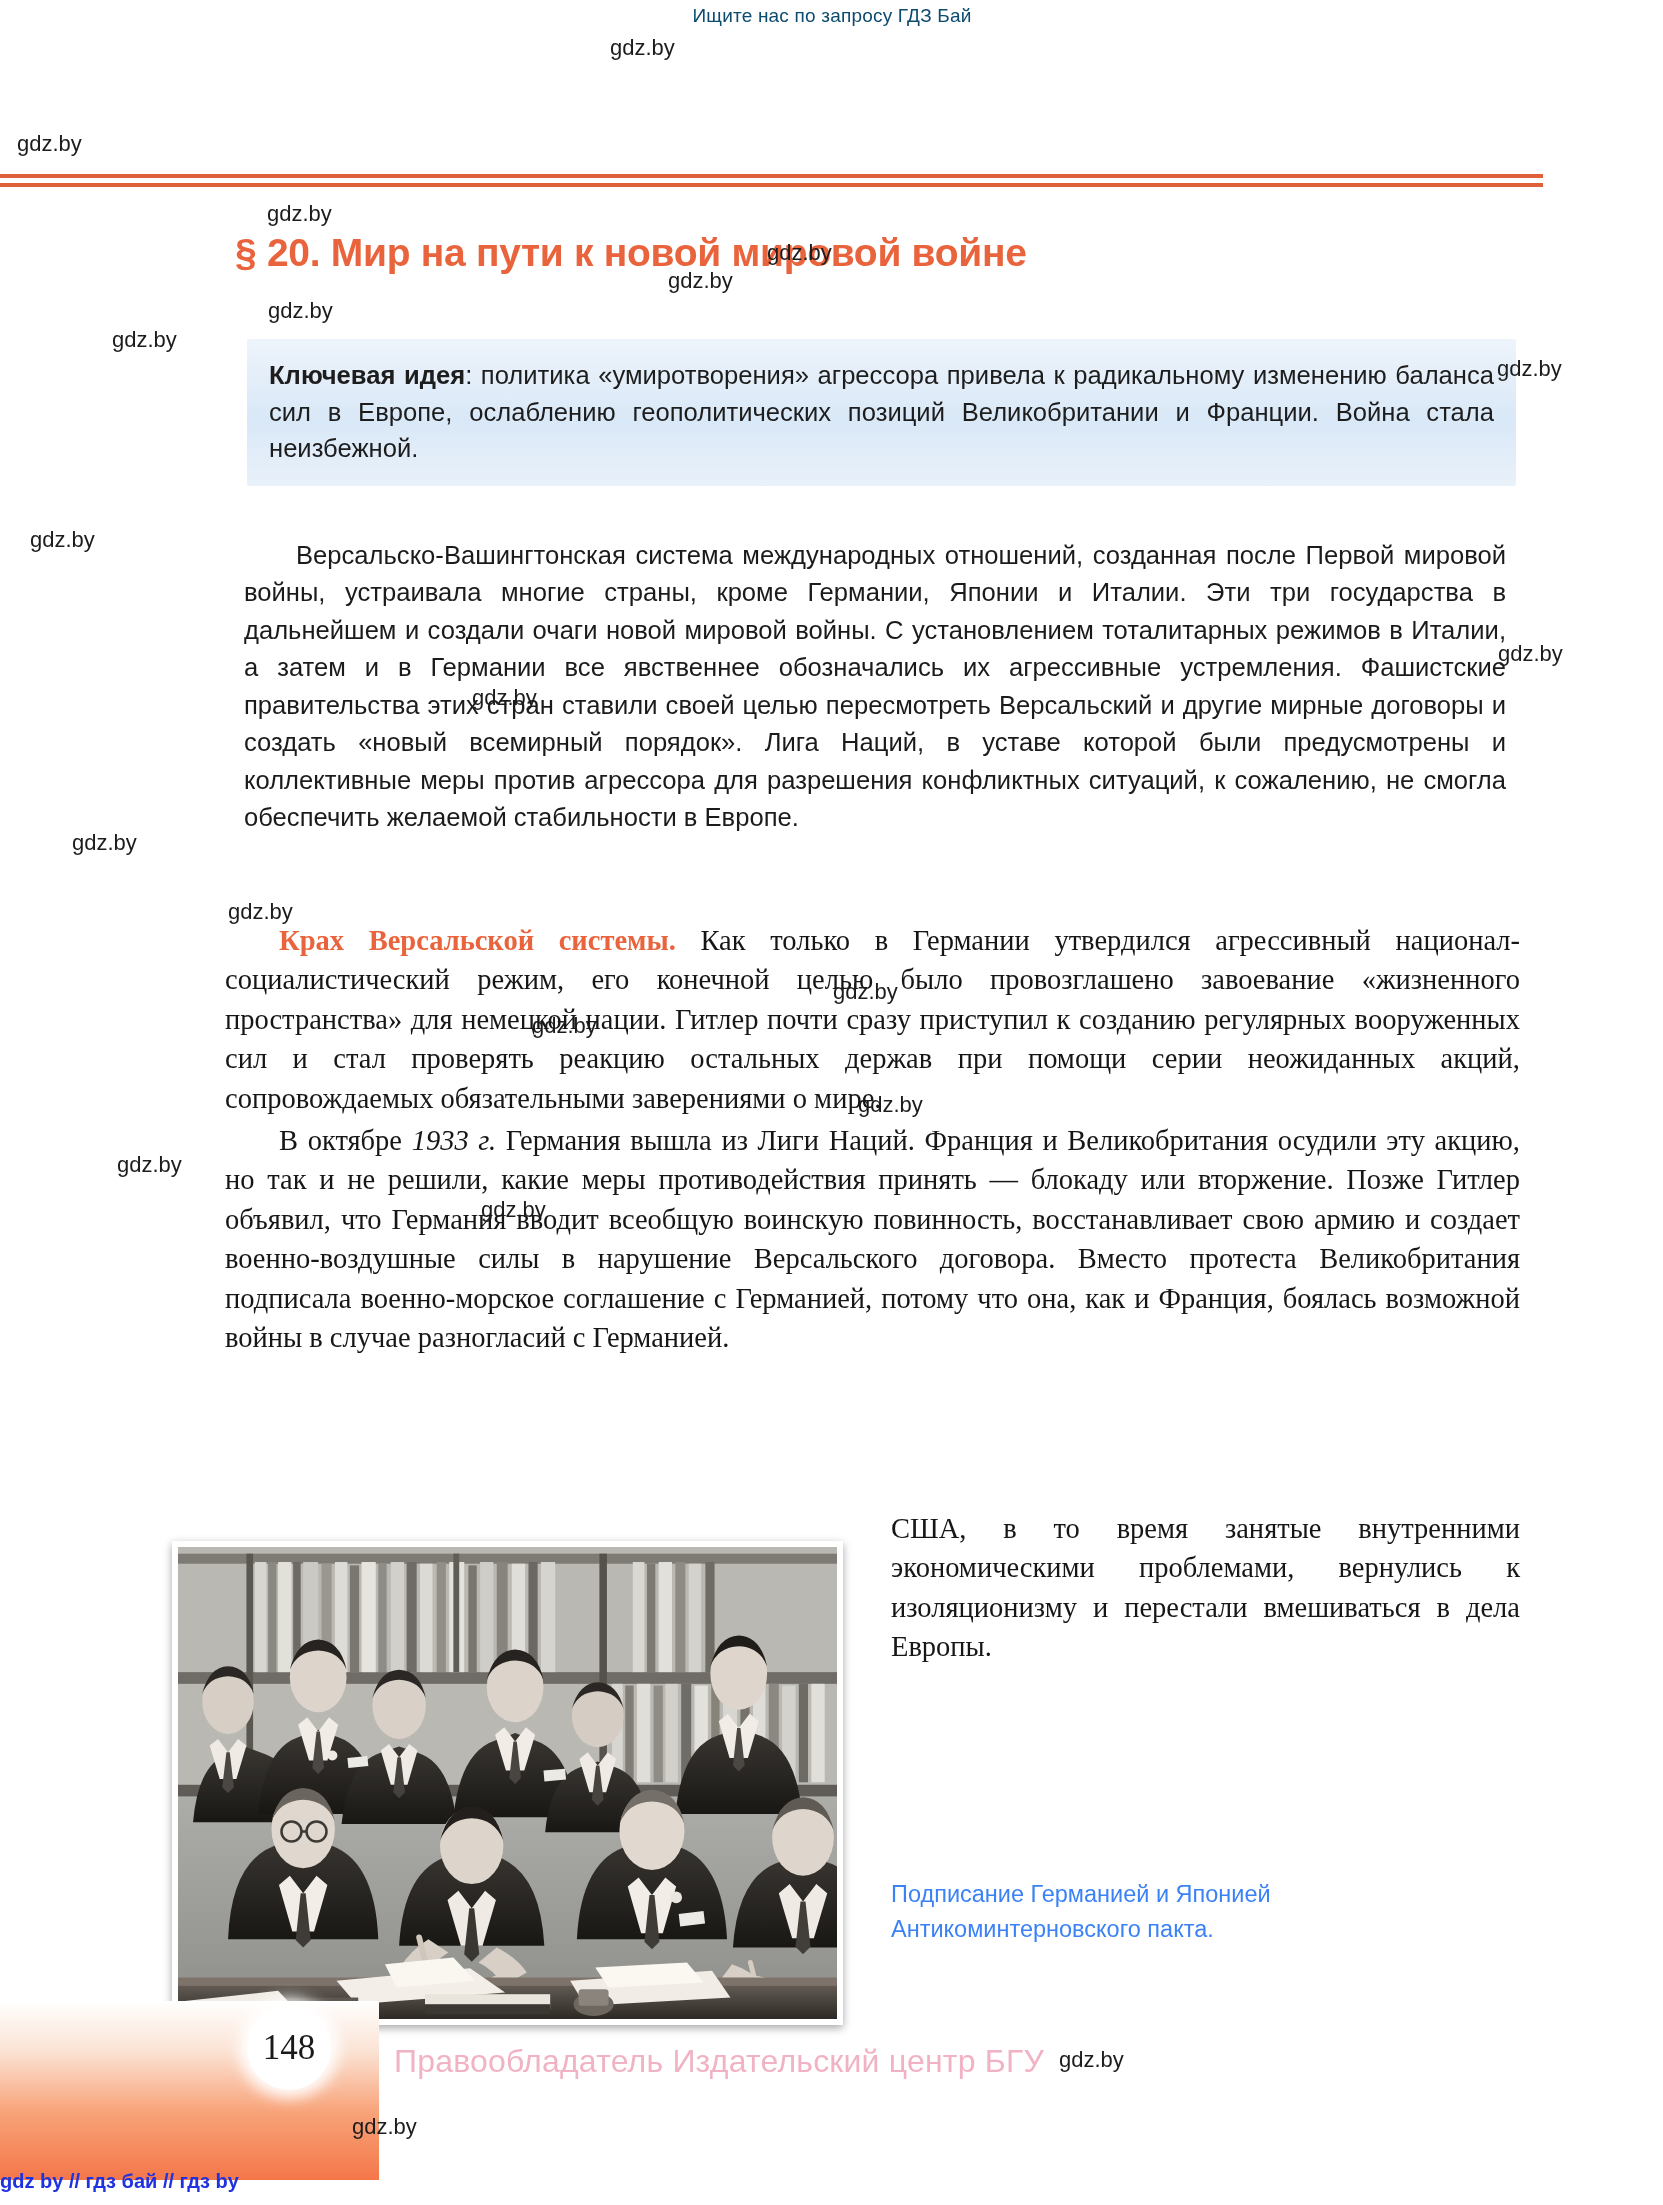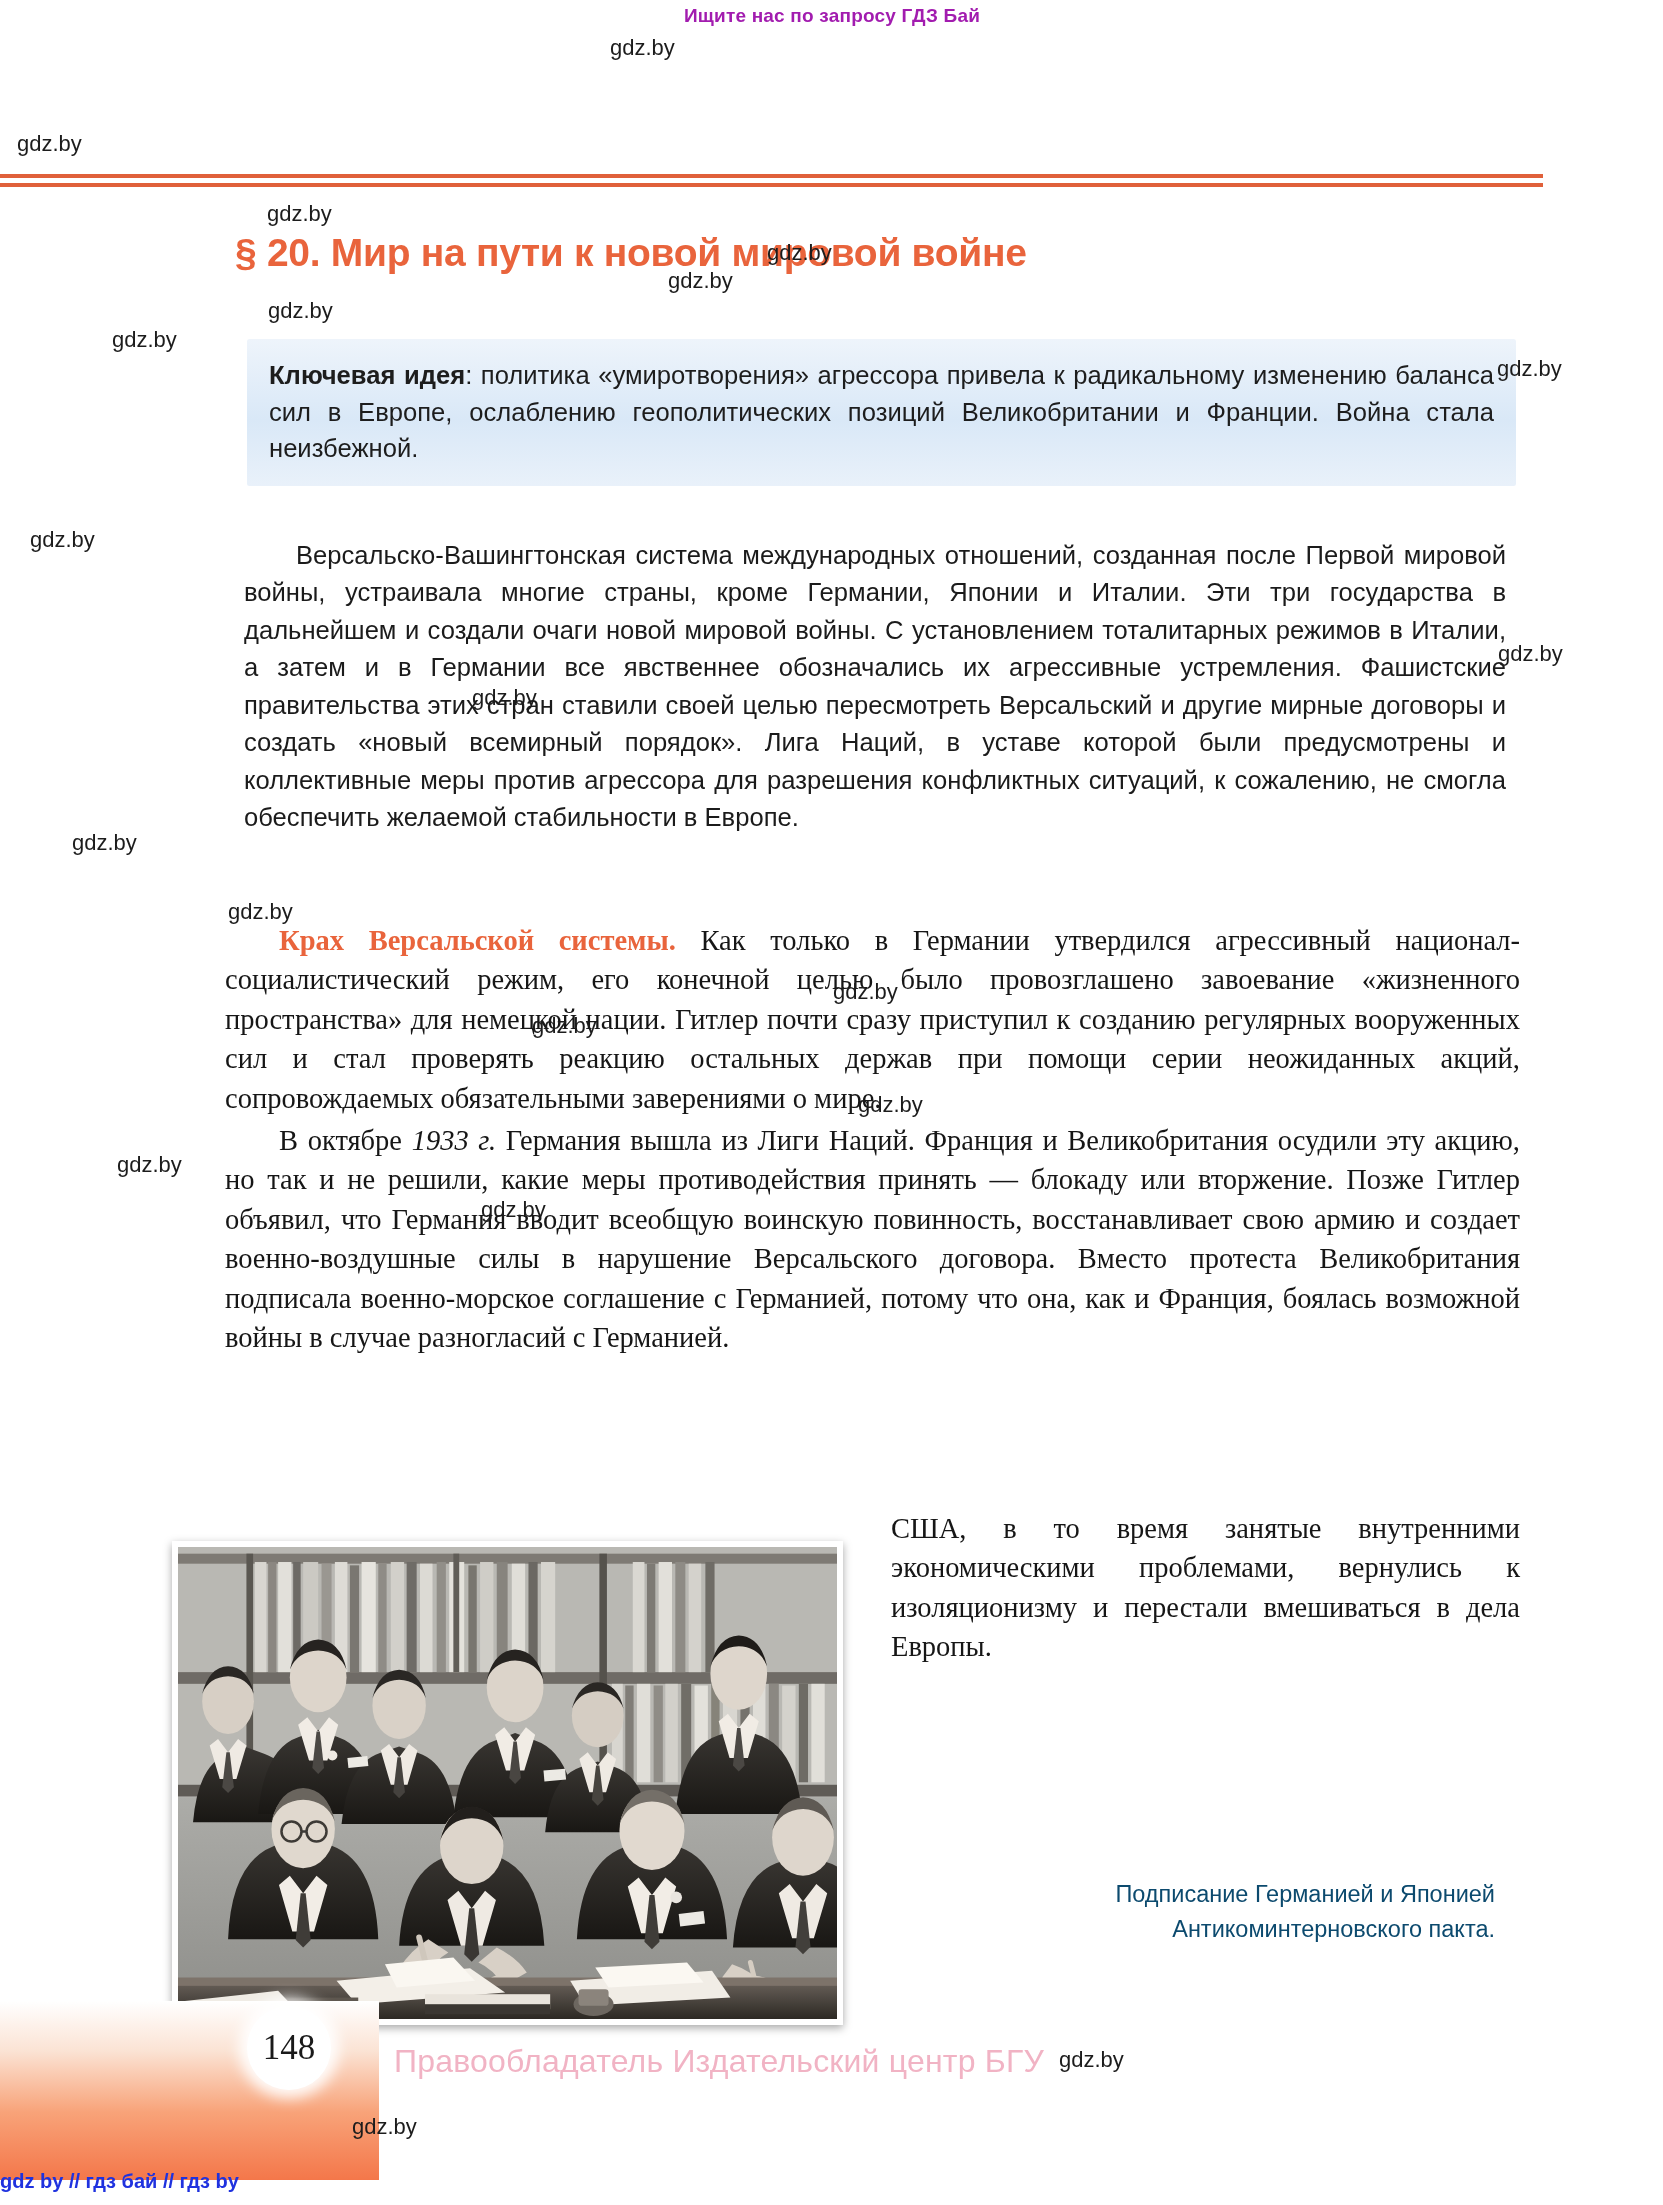--- a/index.html
+++ b/index.html
@@ -17,23 +17,23 @@
     color: #1a1a1a;
   }
 
   
   .promo {
     position: absolute;
     top: 5px;
     left: 0;
     width: 1664px;
     text-align: center;
-    color: #a21caf;
+    color: #0c4a6e;
     font-size: 19px;
-    font-weight: 700;
+    font-weight: 400;
     letter-spacing: 0.2px;
   }
 
   
   .running-head {
     position: absolute;
     left: 239px;
     top: 126px;
     width: 1224px;
     font-size: 28px;
@@ -154,22 +154,21 @@
   .photo-inner svg { display: block; width: 100%; height: 100%; }
 
   
   .fig-caption {
     position: absolute;
     left: 891px;
     top: 1877px;
     width: 604px;
     font-size: 23.5px;
     line-height: 1.50;
-    color: #0c4a6e;
-    text-align: right;
+    color: #3b82f6;
   }
 
   
   .footer-block {
     position: absolute;
     left: 0;
     top: 2001px;
     width: 379px;
     height: 179px;
     background: linear-gradient(to bottom, #ffffff 0%, #fbe3d4 28%, #f8a379 62%, #f4774a 100%);

